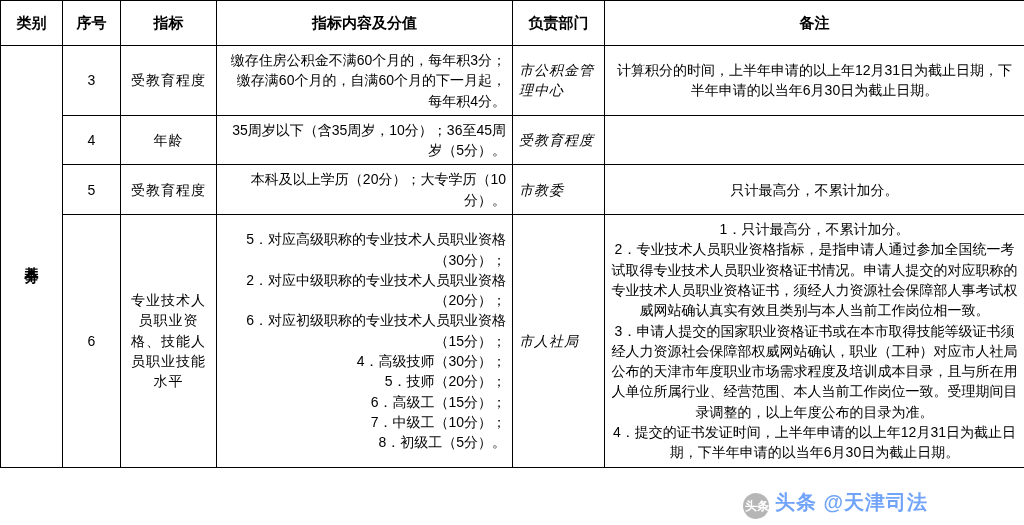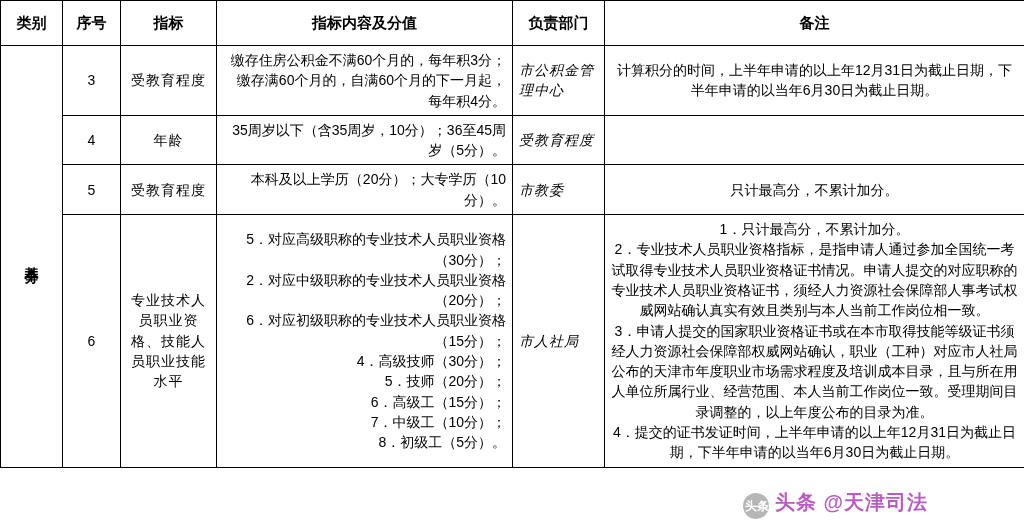--- a/index.html
+++ b/index.html
@@ -99,21 +99,21 @@
     background: #9a9a9a;
     color: #ffffff;
     font-size: 12px;
     line-height: 26px;
     text-align: right;
     font-weight: bold;
     margin-top: 8px;
   }
   .watermark .wm-text {
     font-size: 20px;
-    color: #a21caf;
+    color: #3b82f6;
     font-weight: bold;
     letter-spacing: 1px;
   }
 </style>
 </head>
 <body>
 
 <table class="score-table">
   <colgroup>
     <col class="c-category">

